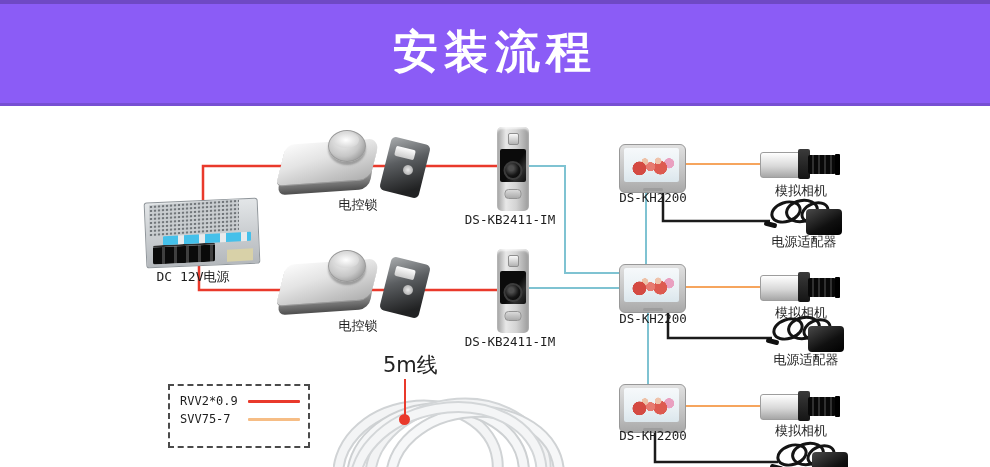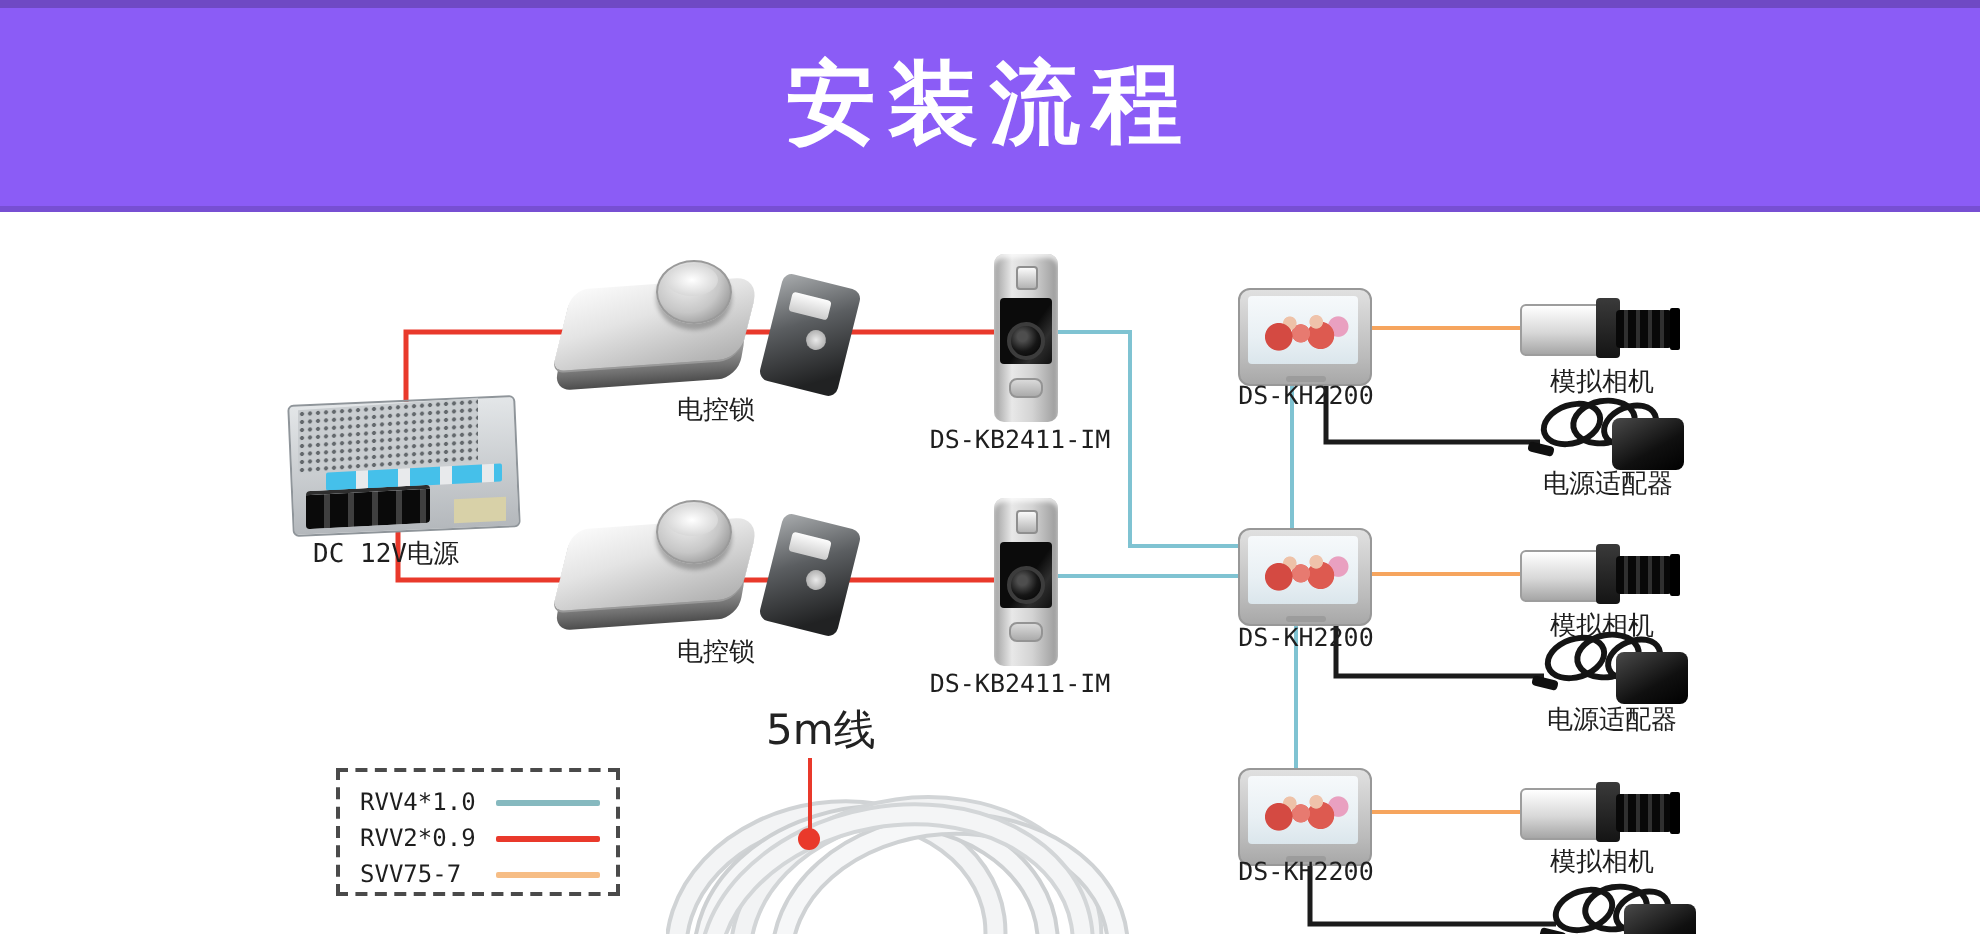--- a/index.html
+++ b/index.html
@@ -262,24 +262,20 @@
   <div class="dev ad" style="left:770px;top:442px;">
     <span class="ad-ring ad-r1"></span>
     <span class="ad-ring ad-r2"></span>
     <span class="ad-ring ad-r3"></span>
     <div class="ad-body"></div>
     <div class="ad-tip"></div>
   </div>
 
   <div class="legend">
     <div class="legend-row">
-      <span class="legend-label">RVV4*1.0</span>
-      <span class="legend-line" style="background: rgb(134, 185, 191);"></span>
-    </div>
-    <div class="legend-row">
       <span class="legend-label">RVV2*0.9</span>
       <span class="legend-line" style="background: rgb(233, 57, 43);"></span>
     </div>
     <div class="legend-row">
       <span class="legend-label">SVV75-7</span>
       <span class="legend-line" style="background: rgb(246, 189, 133);"></span>
     </div>
   </div>
 
   <div class="note-5m">5m线</div>

